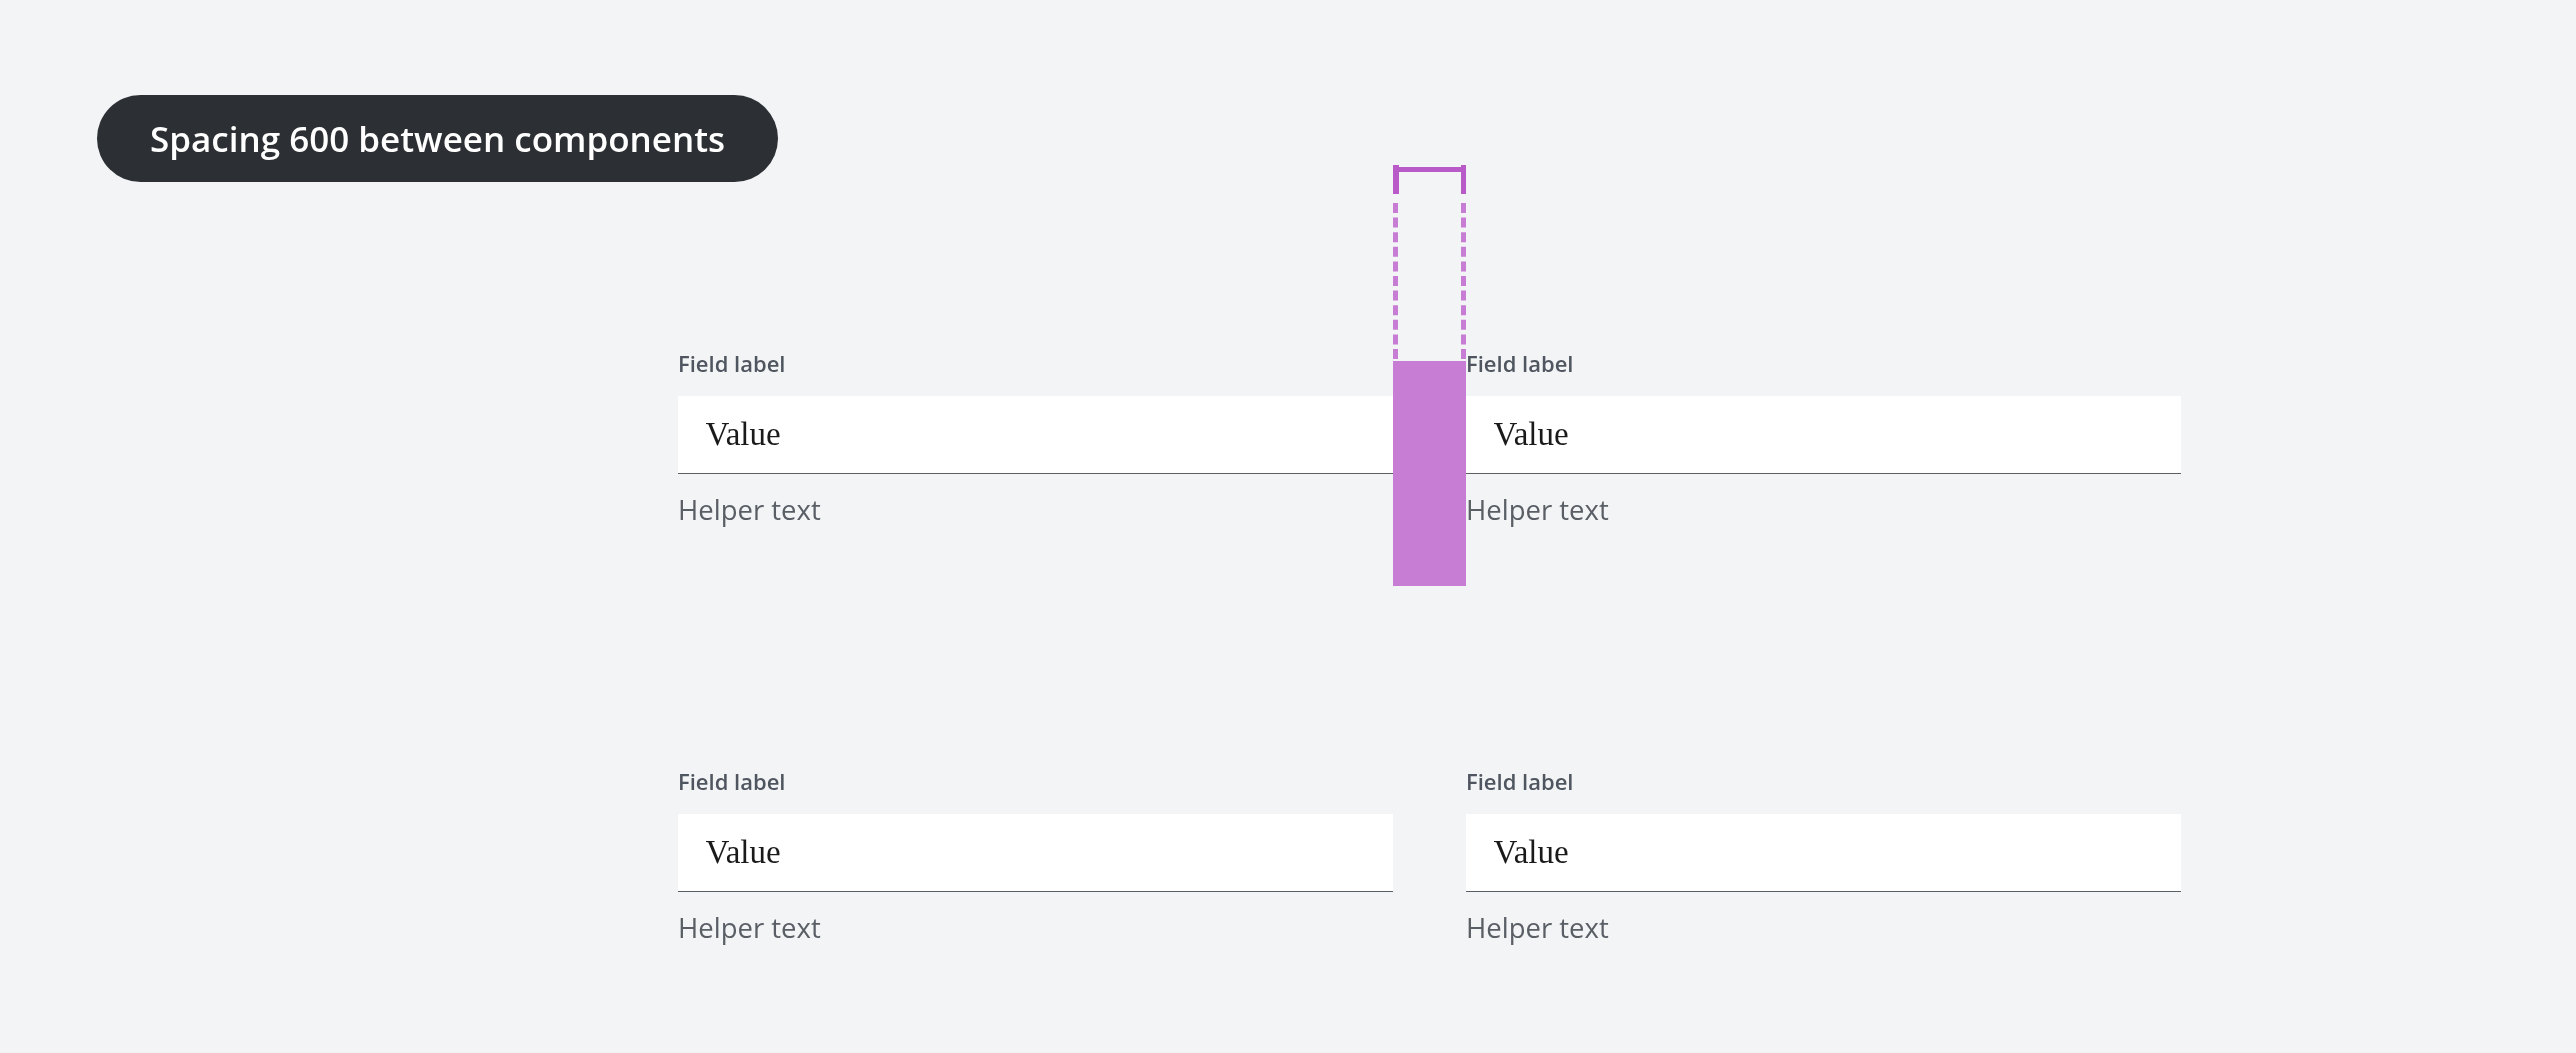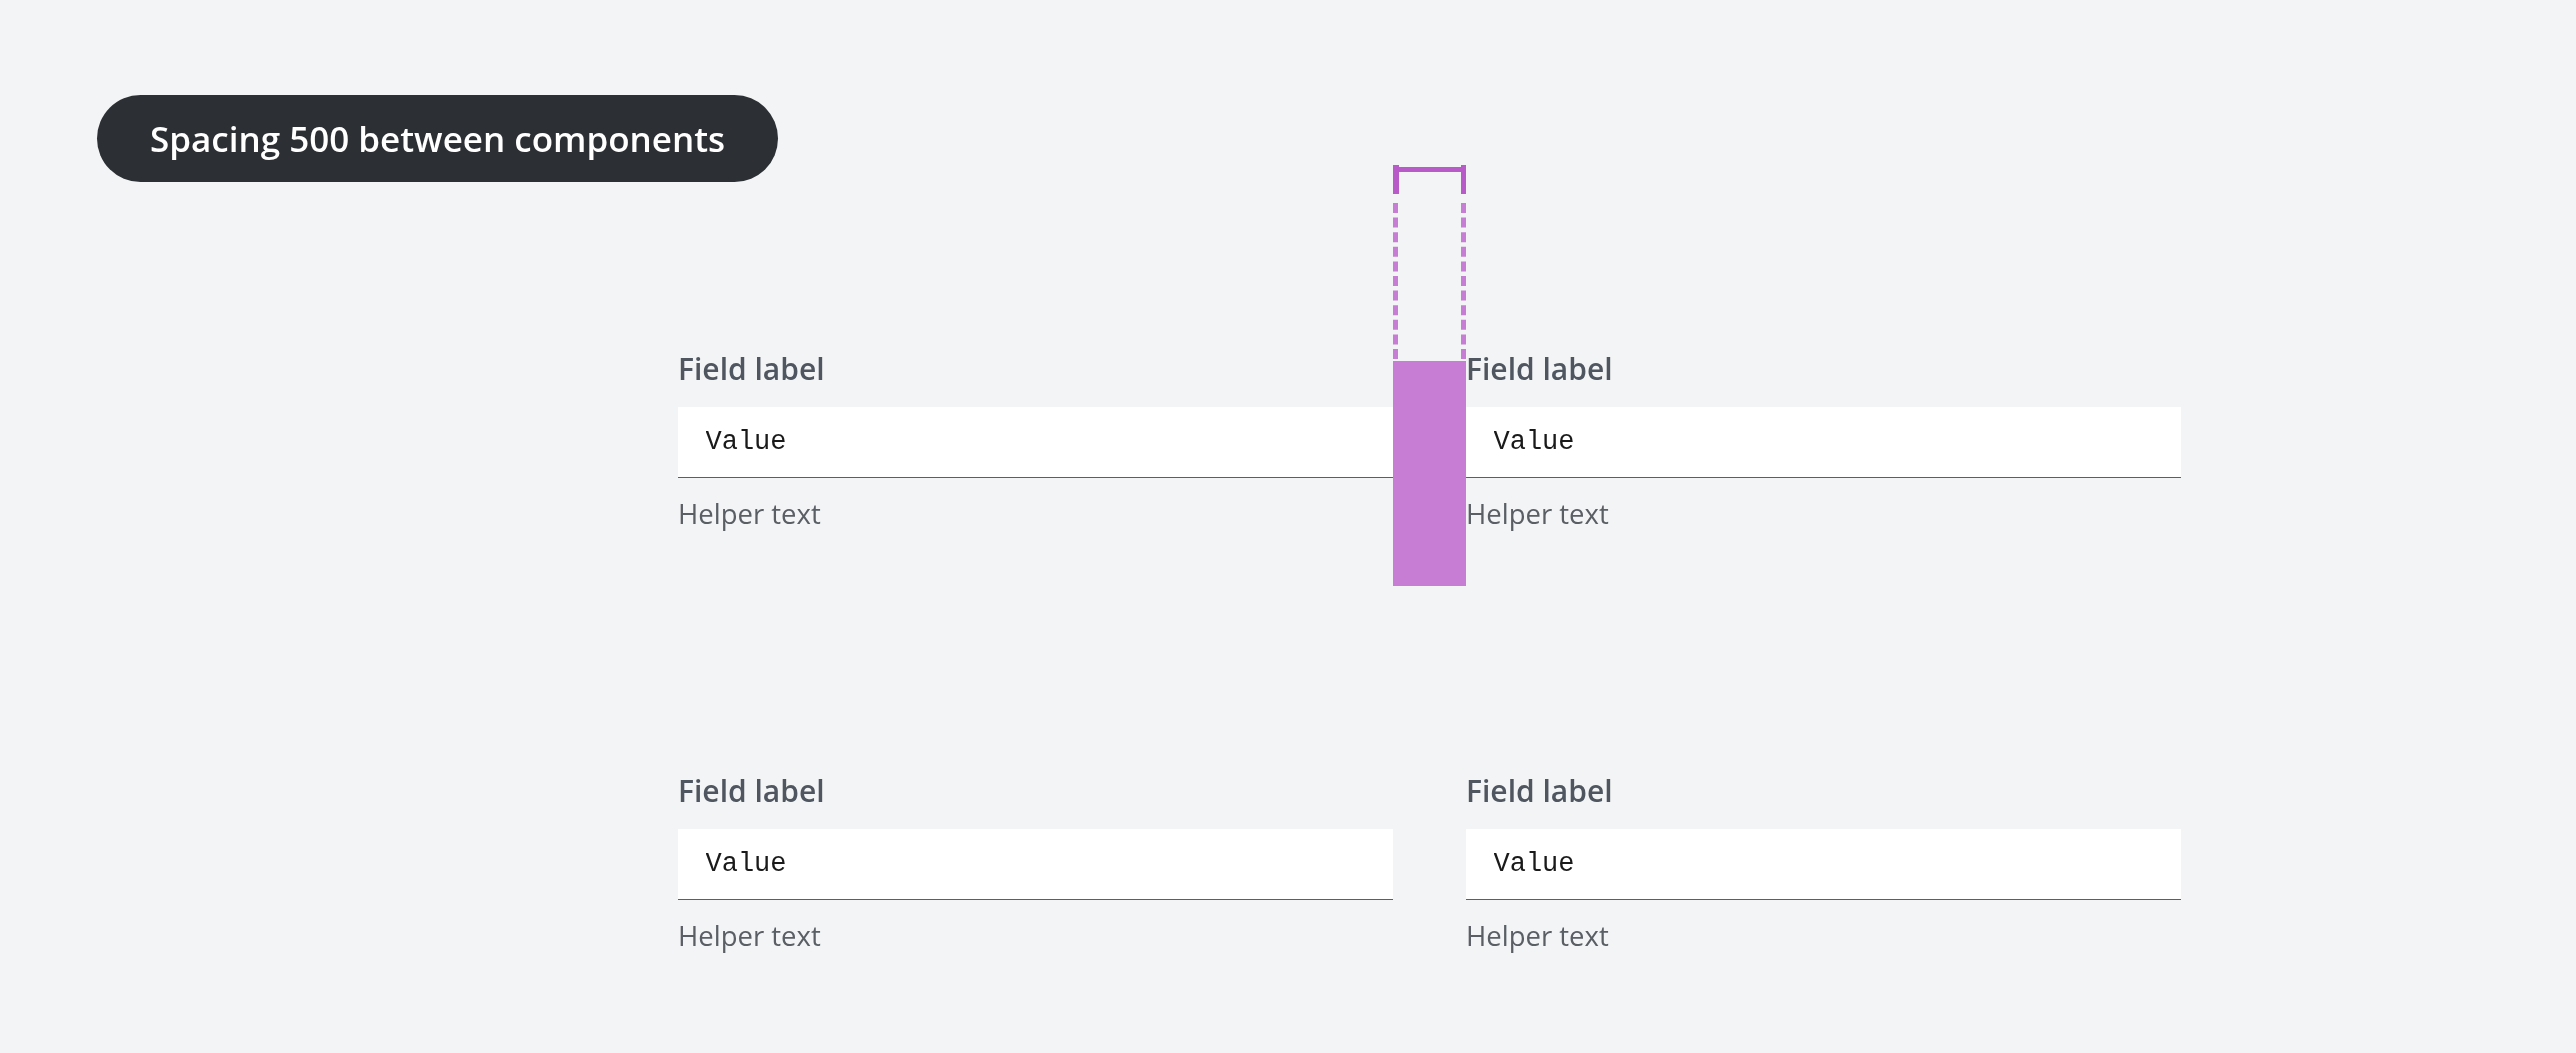--- a/index.html
+++ b/index.html
@@ -35,34 +35,34 @@
       display: flex;
       gap: 73px;
     }
     .field {
       width: 715px;
       display: flex;
       flex-direction: column;
     }
     .field-label {
       color: #4f5660;
-      font-size: 30px;
+      font-size: 22px;
       font-weight: 600;
       margin-bottom: 18.3px;
     }
     .field-input {
       background: #ffffff;
       color: #1a1a1a;
-      font-size: 27px;
+      font-size: 33px;
       font-weight: 400;
       padding: 20px 27.5px;
       border: none;
       border-bottom: 1.8px solid #5a5f66;
       width: 100%;
-      font-family: Liberation Mono, monospace;
+      font-family: Liberation Serif, serif;
     }
     .field-helper {
       color: #5a5f66;
       font-size: 27.5px;
       margin-top: 16.5px;
     }
     .spacing-indicator {
       position: absolute;
       top: 165px;
       left: 1393px;
@@ -111,21 +111,21 @@
       left: 0;
       width: 73px;
       height: 225px;
       background: #c77dd4;
     }
   </style>
 </head>
 <body>
 
 <div class="title-pill">
-  <span>Spacing 500 between components</span>
+  <span>Spacing 600 between components</span>
 </div>
 
 <div class="spacing-indicator">
   <div class="ruler">
       <div class="bar"></div>
     </div>
   <div class="dash-left"></div>
   <div class="dash-right"></div>
   <div class="fill"></div>
 </div>

